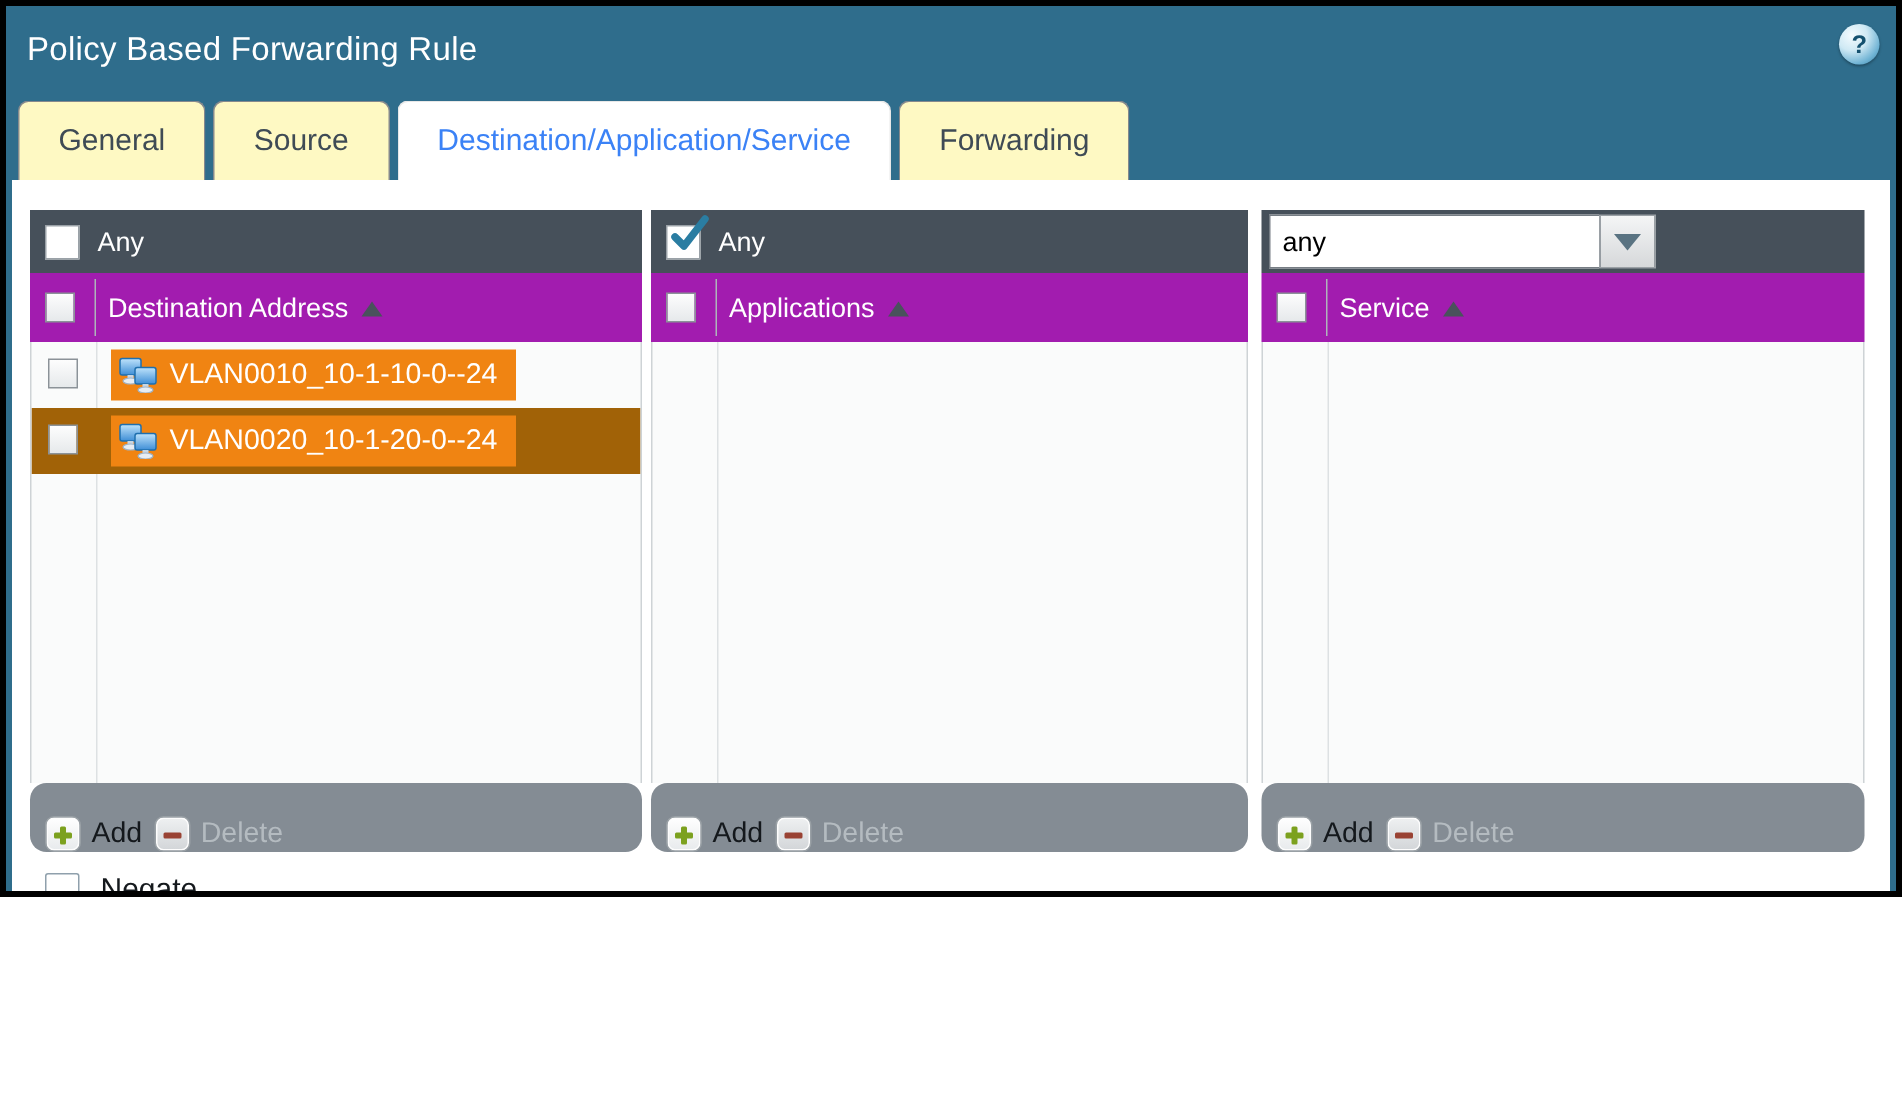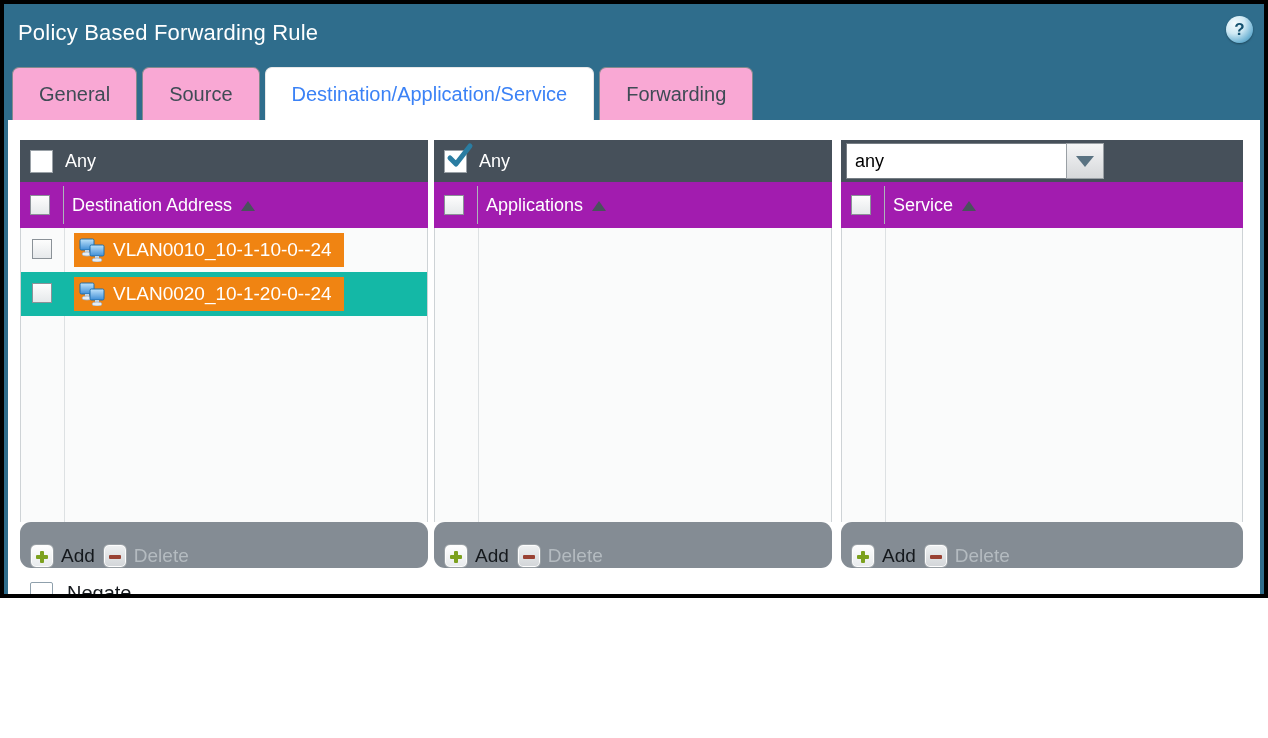--- a/index.html
+++ b/index.html
@@ -14,21 +14,21 @@
     position:absolute; left:1222px; top:12px; width:27px; height:27px; border-radius:50%;
     background:radial-gradient(circle at 32% 28%, #f4fbfe 0%, #cfe9f4 38%, #6fb3d4 72%, #35799b 100%);
     display:flex; align-items:center; justify-content:center;
     box-shadow:0 1px 2px rgba(0,0,0,.35); cursor:pointer;
   }
   .help-icon span { color:#14516f; font-weight:bold; font-size:17px; line-height:1; }
   
   .tabs { position:absolute; left:8px; top:63px; display:flex; gap:5px; height:53px; }
   .tab {
     height:53px; line-height:53px; padding:0 26px; font-size:20px; color:#3f4b55;
-    background:#f9a8d4; border:1px solid #85898d; border-bottom:none;
+    background:#fef9c3; border:1px solid #85898d; border-bottom:none;
     border-radius:7px 7px 0 0; cursor:pointer; white-space:nowrap;
   }
   .tab.active { background:#fff; color:#3b82f6; border-color:#e8e8e8; z-index:3; }
   
   .panel { position:absolute; left:4px; top:116px; width:1252px; height:520px; background:#fff; z-index:2; }
   .col { position:absolute; top:20px; height:428px; display:flex; flex-direction:column; }
   .col-destination { left:12px;  width:408px; }
   .col-applications { left:426px; width:398px; }
   .col-service { left:833px; width:402px; }
   .any-bar {
@@ -46,21 +46,21 @@
     width:0; height:0; margin-left:9px; margin-top:2px;
     border-left:7px solid transparent; border-right:7px solid transparent;
     border-bottom:10px solid #49525c;
   }
   .list {
     flex:1 1 auto; background:#fafbfb; position:relative;
     border-left:1px solid #ced3d6; border-right:1px solid #ced3d6; overflow:hidden;
   }
   .list .vsep { position:absolute; left:43px; top:0; bottom:0; width:1px; background:#dde1e3; }
   .row { height:44px; position:relative; }
-  .row.alt { background:#14b8a6; }
+  .row.alt { background:#a16207; }
   .row .cb { position:absolute; left:11px; top:11px; }
   .addr-chip {
     position:absolute; left:53px; top:5px; height:34px;
     display:inline-flex; align-items:center; gap:7px;
     background:#f08412; color:#fff; font-size:19px; padding:0 12px 0 5px; cursor:pointer;
   }
   .col-footer {
     height:46px; background:#848c94; display:flex; align-items:flex-end;
     padding-left:10px; gap:8px; flex:0 0 46px;border-radius:11px;
   }

